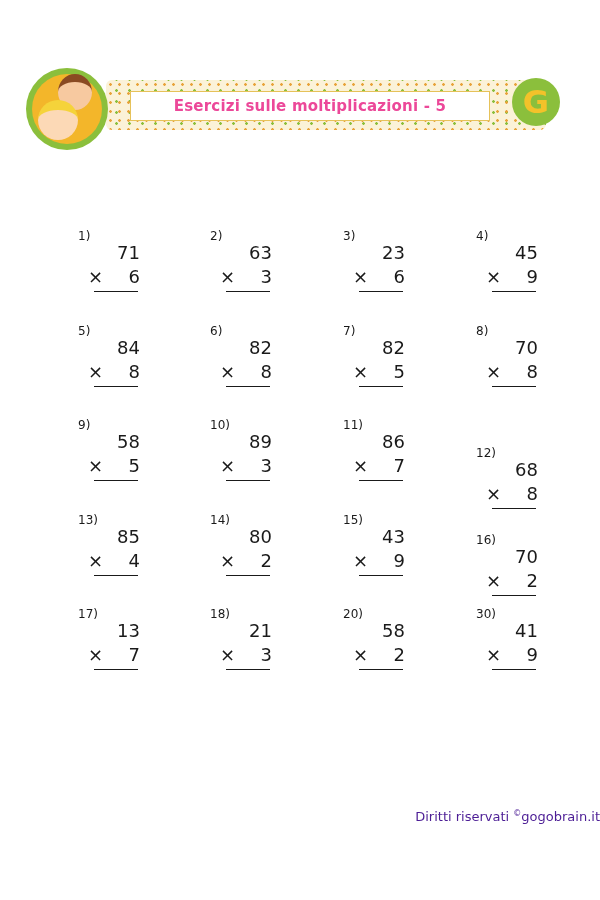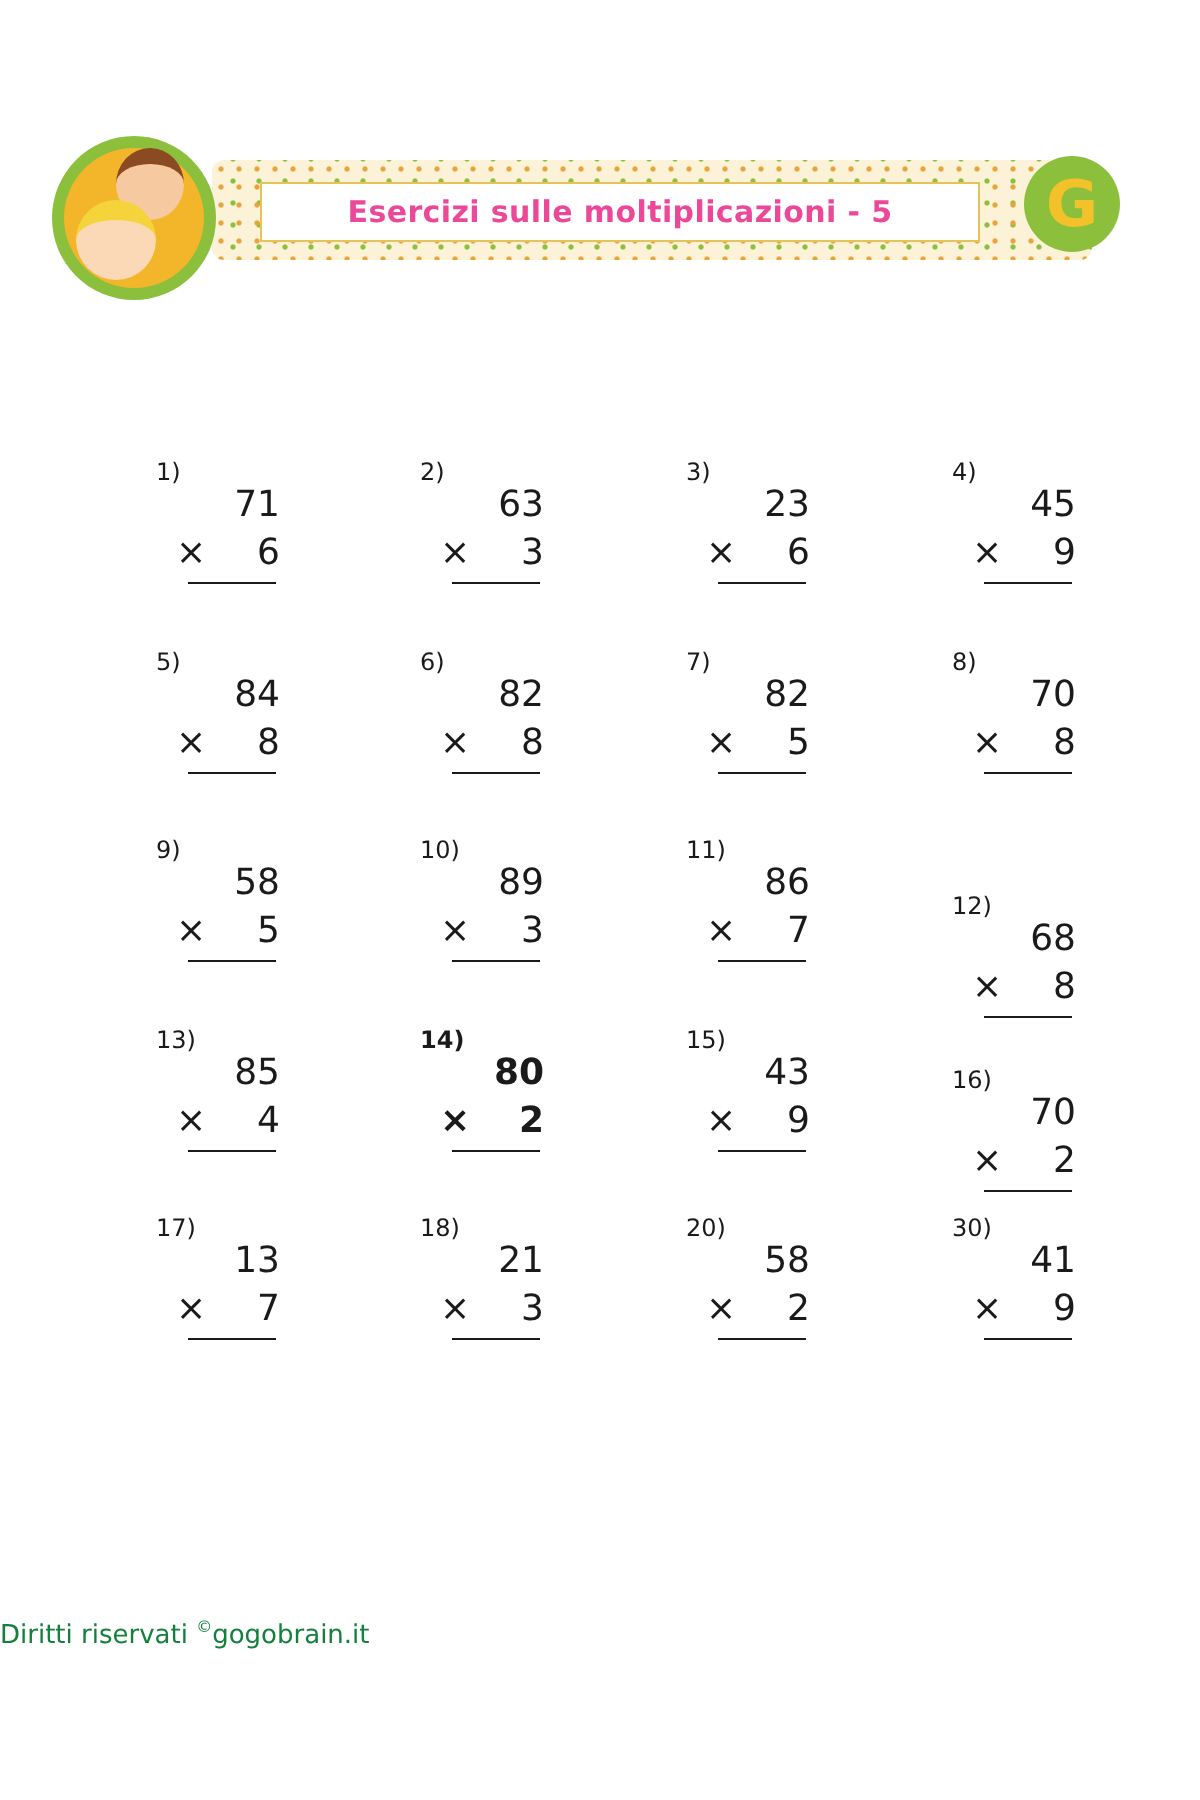--- a/index.html
+++ b/index.html
@@ -18,21 +18,21 @@
   .face2 { position:absolute; left:12px; top:32px; width:40px; height:40px; border-radius:50%; background:#fcd9b6; border-top:10px solid #f5d33a; box-sizing:border-box; }
   .glogo { position:absolute; left:486px; top:12px; width:48px; height:48px; border-radius:50%; background:#8bbf3c; display:flex; align-items:center; justify-content:center; }
   .glogo span { font-family:"DejaVu Sans", sans-serif; font-weight:bold; font-size:32px; color:#f3c22a; }
   .grid { position:absolute; left:0; top:0; width:600px; height:900px; }
   .ex { position:absolute; width:80px; height:70px; }
   .num { position:absolute; left:0; top:0; font-size:12px; color:#1a1a1a; }
   .top { position:absolute; right:18px; top:13px; font-size:18px; }
   .mul { position:absolute; left:10px; top:37px; font-size:18px; }
   .bot { position:absolute; right:18px; top:37px; font-size:18px; text-align:right; }
   .line { position:absolute; left:16px; top:62px; width:44px; height:1px; background:#1a1a1a; }
-  .footer { position:absolute; left:0; width:600px; top:809px; text-align:left; font-size:13px; color:#15803d; }
+  .footer { position:absolute; left:0; width:600px; top:809px; text-align:right; font-size:13px; color:#4c1d95; }
   .footer sup { font-size:8px; }
 </style>
 </head>
 <body>
 
 <div class="header">
   <div class="banner"></div>
   <div class="title-box">
     <span class="title">Esercizi sulle moltiplicazioni - 5</span>
   </div>
@@ -131,21 +131,21 @@
       <span class="bot">8</span>
       <div class="line"></div>
     </div>
     <div class="ex" style="left: 78px; top: 513px;">
       <span class="num">13)</span>
       <span class="top">85</span>
       <span class="mul">×</span>
       <span class="bot">4</span>
       <div class="line"></div>
     </div>
-    <div class="ex" style="left: 210px; top: 513px; font-weight: bold;">
+    <div class="ex" style="left: 210px; top: 513px;">
       <span class="num">14)</span>
       <span class="top">80</span>
       <span class="mul">×</span>
       <span class="bot">2</span>
       <div class="line"></div>
     </div>
     <div class="ex" style="left: 343px; top: 513px;">
       <span class="num">15)</span>
       <span class="top">43</span>
       <span class="mul">×</span>

